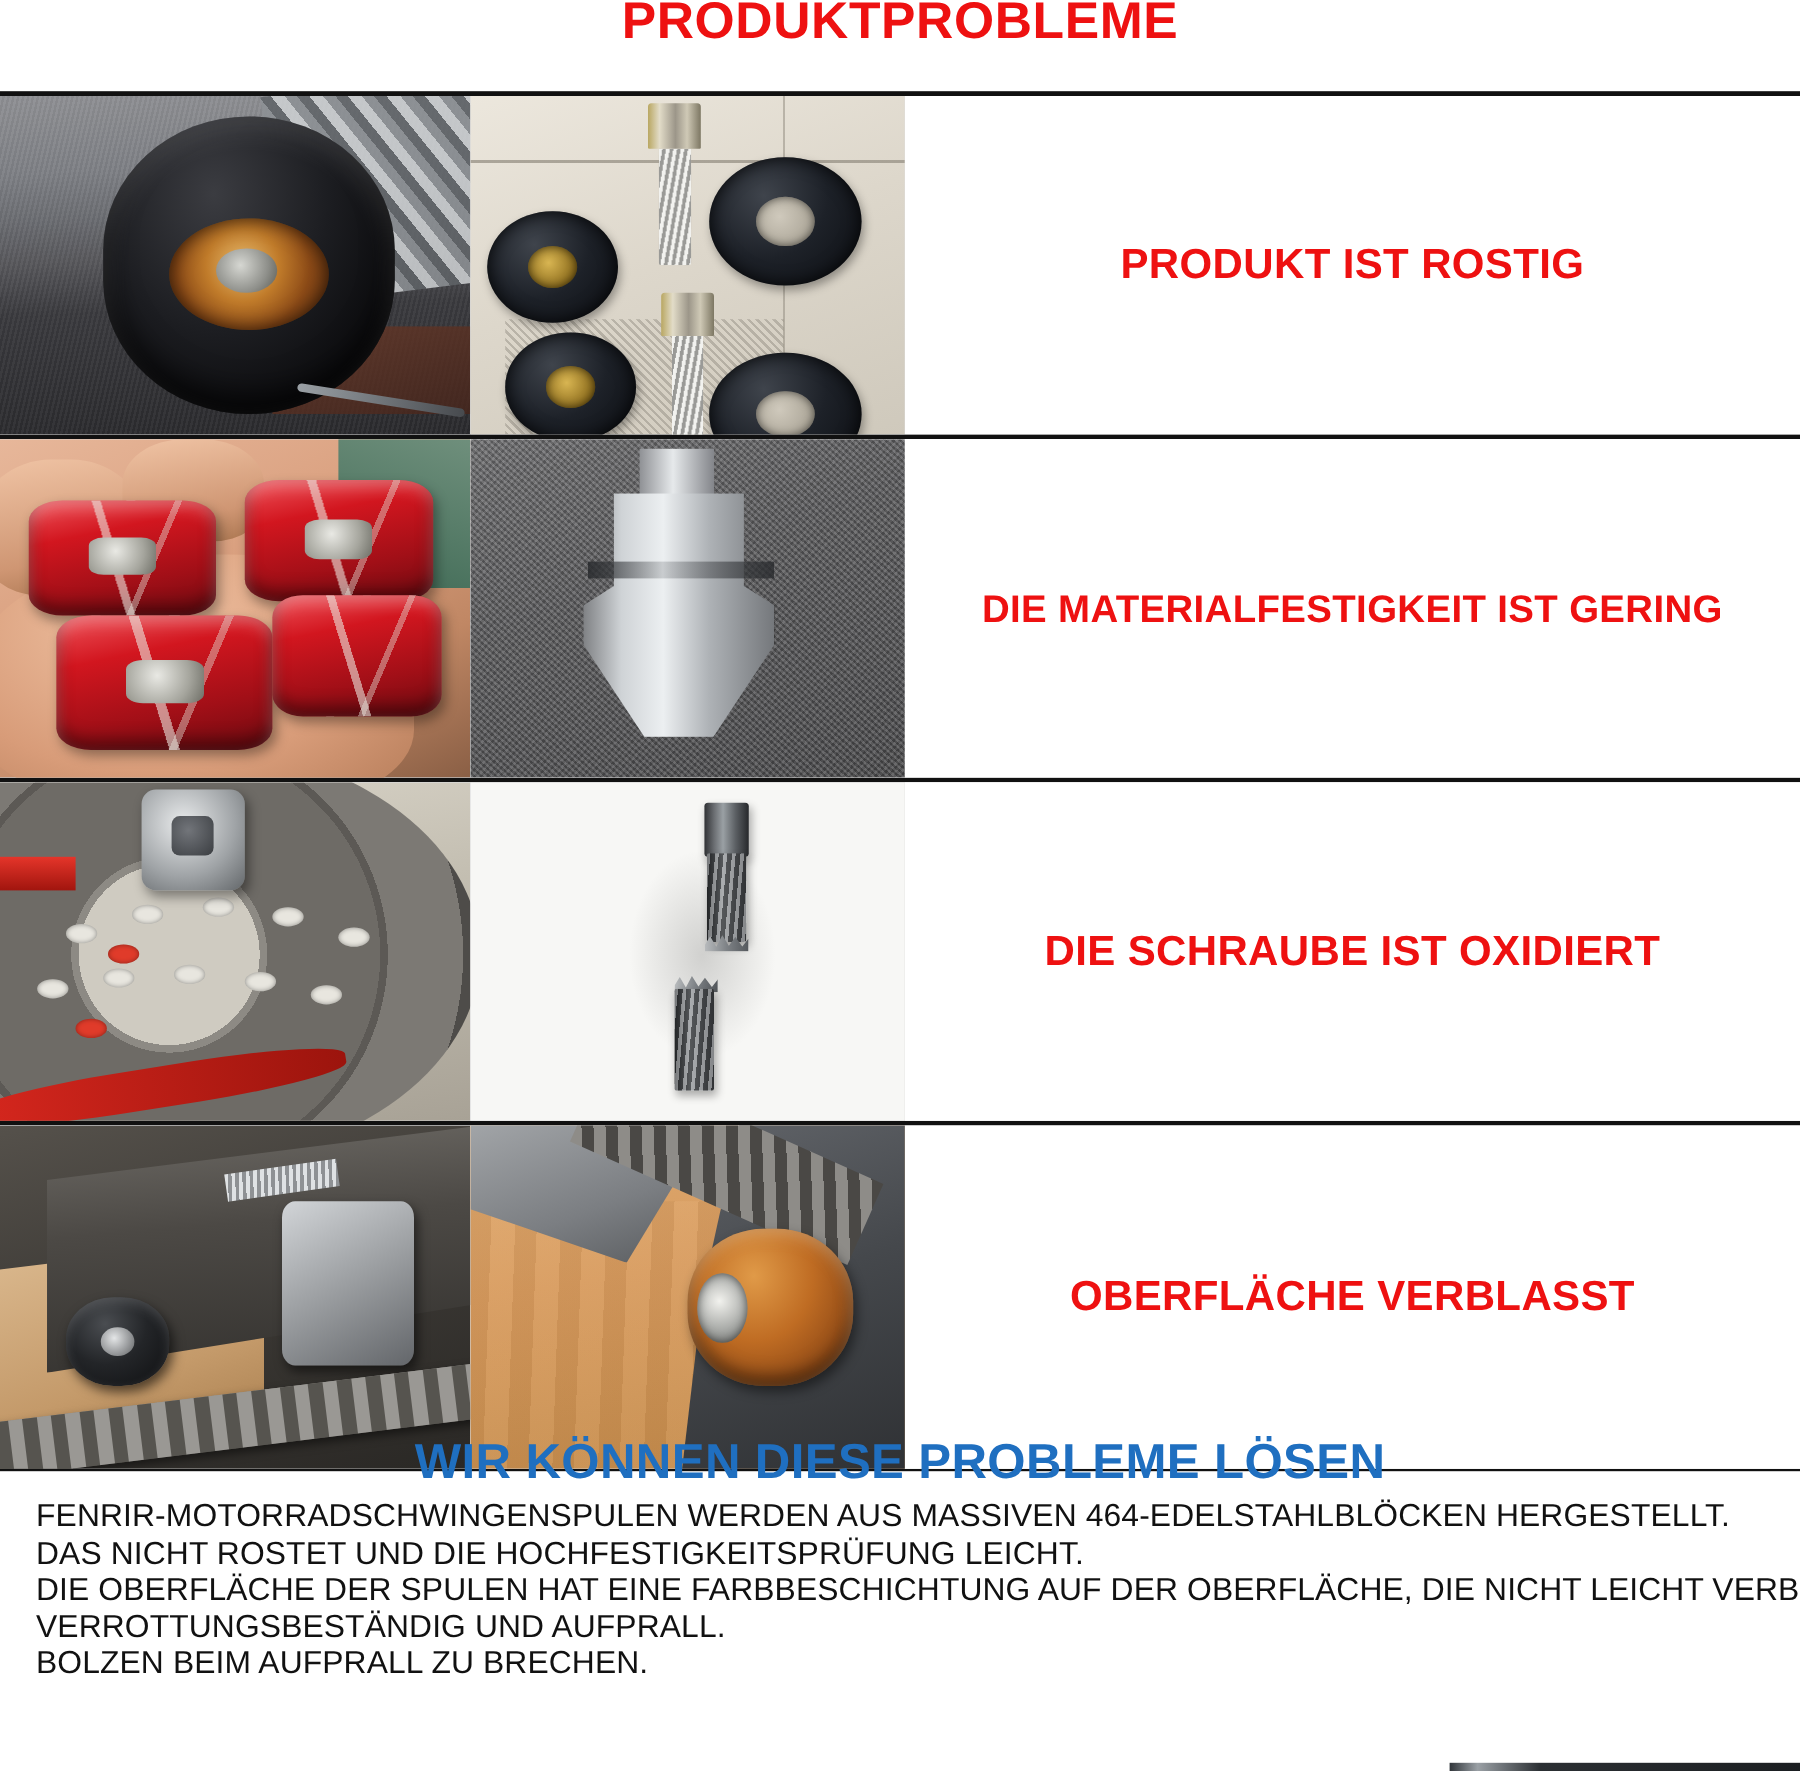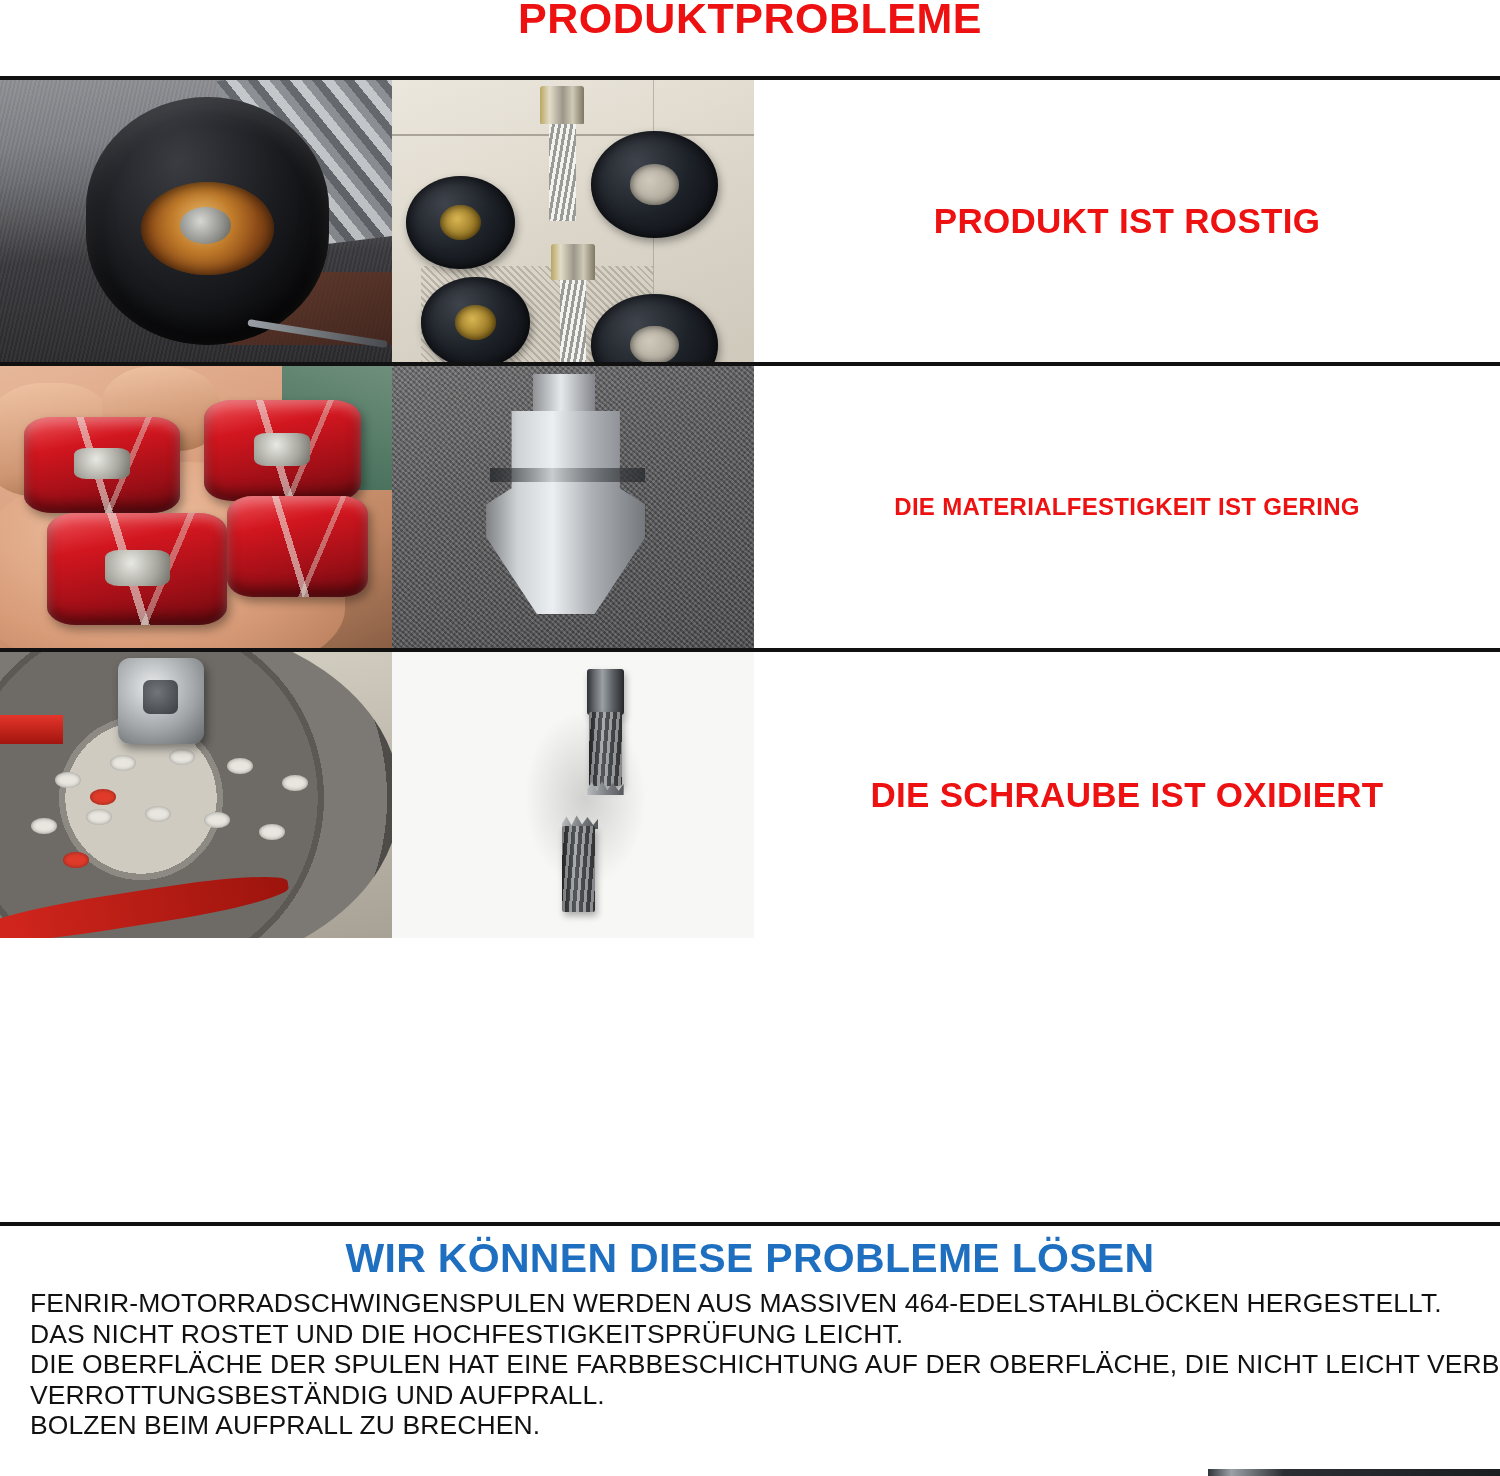--- a/index.html
+++ b/index.html
@@ -72,21 +72,21 @@
   }
 
   .label-text {
     color: #EE1111;
     font-size: 35px;
     font-weight: bold;
     letter-spacing: 0.3px;
     white-space: nowrap;
     text-align: center;
   }
-  .label-text.sm { font-size: 24px; }
+  .label-text.sm { font-size: 32px; }
 
   
   .ph { position: absolute; inset: 0; }
 
   
   .p1a {
     background:
       linear-gradient(178deg, #8f9094 0%, #7e8085 22%, #6d6f74 34%, #58585c 47%, #3a3a3e 62%, #2a2a2d 100%);
   }
   .p1a .txture {
@@ -373,21 +373,21 @@
   .p4b .collar {
     position: absolute; left: 56%; top: 24%; width: 36%; height: 58%;
     border-radius: 48%;
     background: radial-gradient(ellipse at 40% 30%, #4a4c50, #1f2124 70%);
     z-index: -1;
   }
 
   
   .solution {
     position: absolute;
-    left: 0; top: 1230px;
+    left: 0; top: 1190px;
     width: 1500px;
   }
   .sol-head {
     width: 1500px;
     text-align: center;
     color: #1F6FC0;
     font-size: 41px;
     font-weight: bold;
     line-height: 56px;
     letter-spacing: 0.3px;
@@ -524,20 +524,45 @@
           <div class="bolt-break" style="left:54%;top:45%;width:10%;height:5%;"></div>
           <div class="bolt-break" style="left:47%;top:57%;width:10%;height:5%;"></div>
           <div class="bolt-thread" style="left:47%;top:61%;width:9%;height:30%;"></div>
         </div>
       </div>
       <div class="label-cell">
         <div class="label-text">DIE SCHRAUBE IST OXIDIERT</div>
       </div>
     </div>
 
+    <div class="row">
+      <div class="cell-img">
+        <div class="ph p4a">
+          <div class="wood"></div>
+          <div class="arm"></div>
+          <div class="screw"></div>
+          <div class="adj"></div>
+          <div class="chain"></div>
+          <div class="blk-spool" style="left:14%;top:50%;width:22%;height:26%;"></div>
+        </div>
+      </div>
+      <div class="cell-img narrow">
+        <div class="ph p4b">
+          <div class="board"></div>
+          <div class="arm2"></div>
+          <div class="plate"></div>
+          <div class="chain2"></div>
+          <div class="collar"></div>
+          <div class="orange-spool"></div>
+        </div>
+      </div>
+      <div class="label-cell">
+        <div class="label-text">OBERFLÄCHE VERBLASST</div>
+      </div>
+    </div>
 
   </div>
 
   <div class="solution">
     <div class="sol-head">WIR KÖNNEN DIESE PROBLEME LÖSEN</div>
     <div class="sol-body">
       <div class="sol-line">FENRIR-MOTORRADSCHWINGENSPULEN WERDEN AUS MASSIVEN 464-EDELSTAHLBLÖCKEN HERGESTELLT.</div>
       <div class="sol-line">DAS NICHT ROSTET UND DIE HOCHFESTIGKEITSPRÜFUNG LEICHT.</div>
       <div class="sol-line">DIE OBERFLÄCHE DER SPULEN HAT EINE FARBBESCHICHTUNG AUF DER OBERFLÄCHE, DIE NICHT LEICHT VERBLASST.</div>
       <div class="sol-line">VERROTTUNGSBESTÄNDIG UND AUFPRALL.</div>

